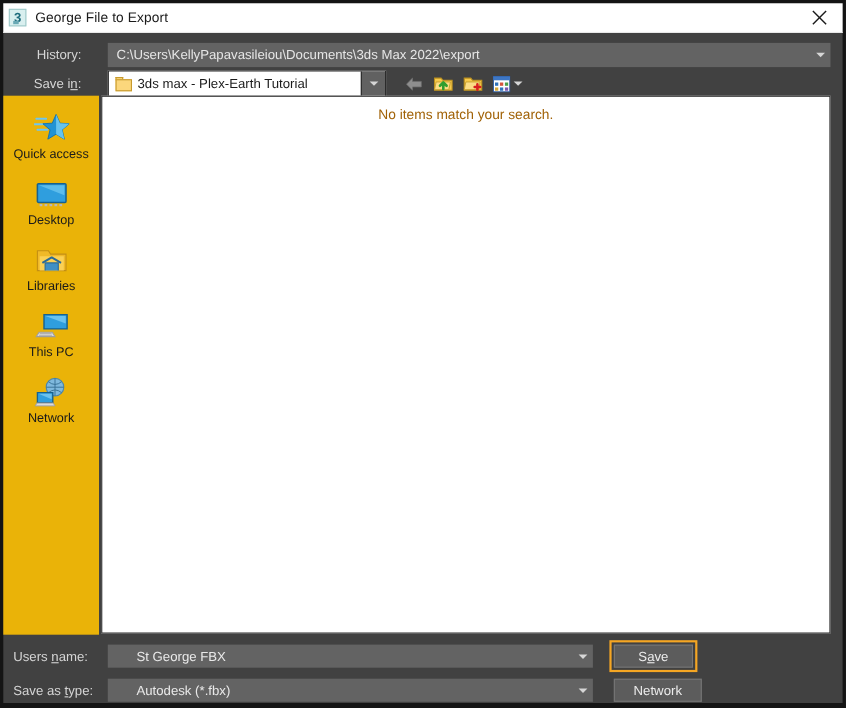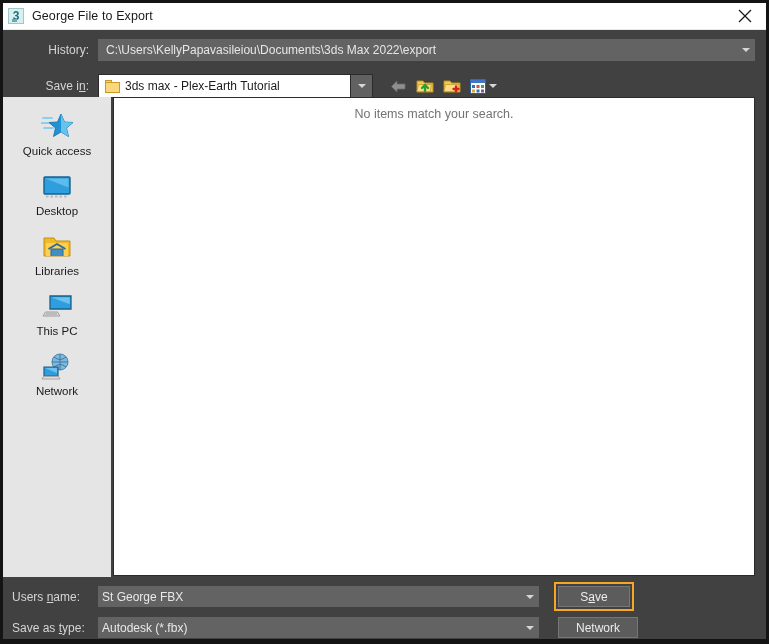--- a/index.html
+++ b/index.html
@@ -73,26 +73,26 @@
   
   #top-area {
     flex: 0 0 auto;
     padding: 9px 0 0 0;
   }
   .field-row {
     display: flex;
     align-items: center;
     height: 22px;
   }
-  .field-row + .field-row { margin-top: 14px; }
+  .field-row + .field-row { margin-top: 4px; }
 
   .field-label {
     width: 95px;
     text-align: right;
-    padding-right: 9px;
+    padding-right: 24px;
     font-size: 12px;
     color: #d5d5d5;
     white-space: nowrap;
   }
   .field-label u { text-decoration: underline; }
 
   
   #history-combo {
     flex: 1 1 auto;
     margin-right: 11px;
@@ -110,21 +110,21 @@
     overflow: hidden;
   }
   #history-arrow {
     margin-left: auto;
     width: 18px;
     display: flex; align-items: center; justify-content: center;
   }
 
   
   #savein-combo {
-    width: 275px;
+    width: 253px;
     height: 24px;
     display: flex;
     align-items: stretch;
     background: #ffffff;
     border: 1px solid #2b2b2b;
   }
   #savein-field {
     flex: 1 1 auto;
     display: flex;
     align-items: center;
@@ -176,22 +176,22 @@
 
   
   #body-area {
     flex: 1 1 auto;
     display: flex;
     padding: 0 11px 0 0;
     min-height: 0;
   }
 
   #places-bar {
-    width: 108px;
-    background: #e5e5e5;
+    width: 87px;
+    background: #eab308;
     flex: 0 0 auto;
     padding-top: 11px;
     margin-bottom: -1px;
   }
   .place {
     height: 60px;
     display: flex;
     flex-direction: column;
     align-items: center;
     justify-content: flex-start;
@@ -213,21 +213,21 @@
     flex: 1 1 auto;
     background: #ffffff;
     margin-left: 2px;
     border: 1px solid #2b2b2b;
     padding-top: 9px;
     text-align: center;
     overflow: hidden;
   }
   #empty-msg {
     font-size: 12.5px;
-    color: #737373;
+    color: #a16207;
   }
 
   
   #bottom-area {
     flex: 0 0 auto;
     padding: 9px 0 0 0;
   }
   .bottom-row {
     display: flex;
     align-items: center;
@@ -247,21 +247,21 @@
     width: 441px;
     height: 21px;
     background: #636363;
     display: flex;
     align-items: center;
     cursor: pointer;
   }
   .wide-combo .val {
     font-size: 12px;
     color: #e9e9e9;
-    padding-left: 4px;
+    padding-left: 26px;
     white-space: nowrap;
   }
   .wide-combo .arr {
     margin-left: auto;
     width: 18px;
     display: flex; align-items: center; justify-content: center;
   }
 
   .action-wrap {
     margin-left: 15px;

